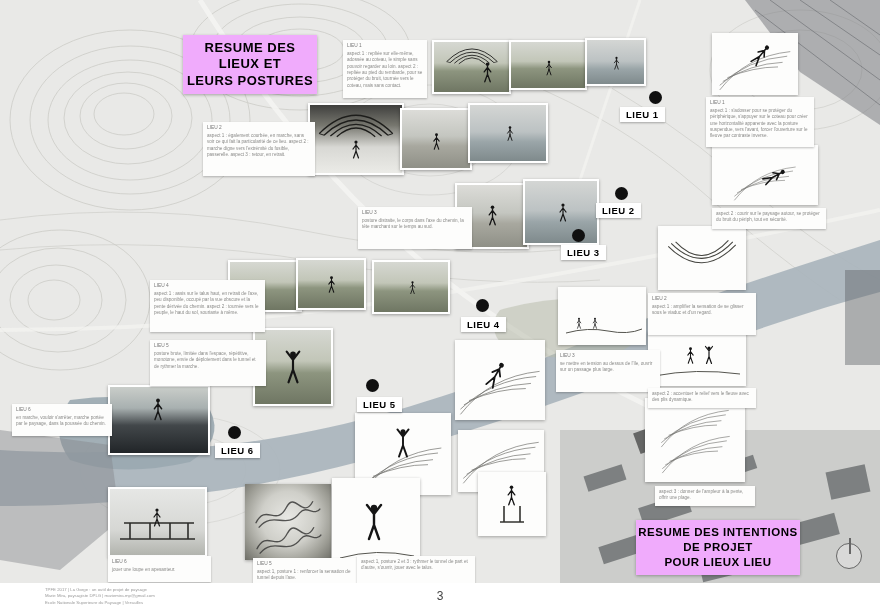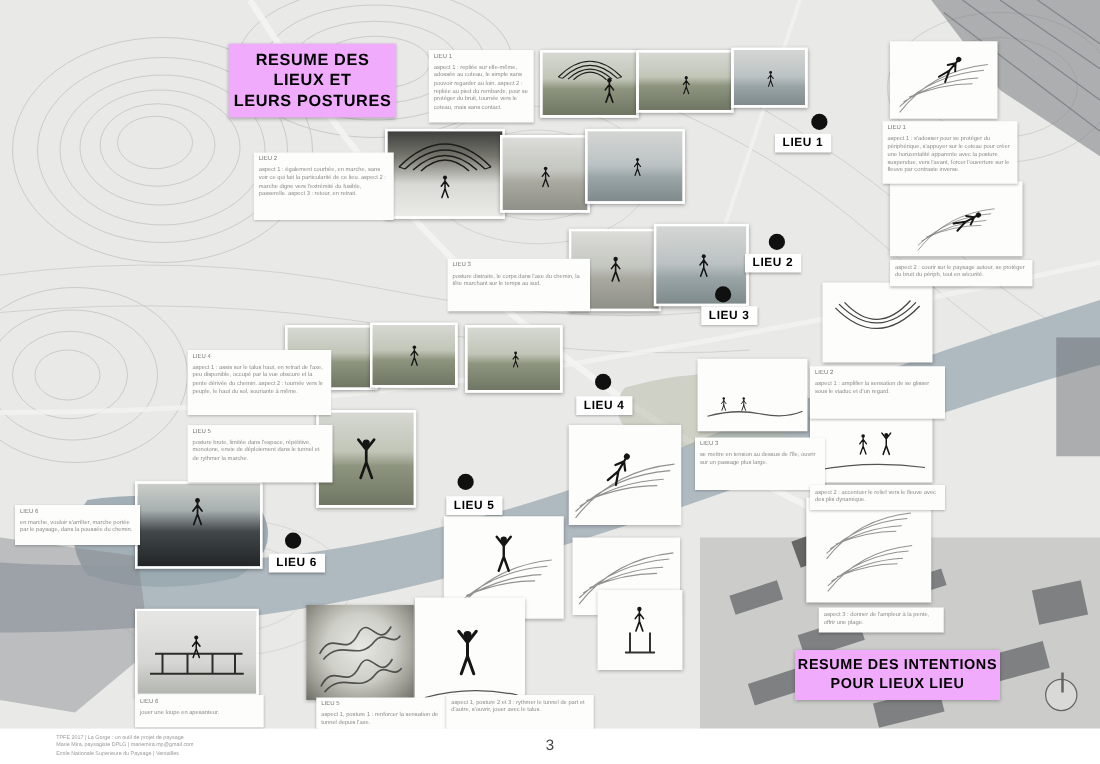--- a/index.html
+++ b/index.html
@@ -381,20 +381,21 @@
     <div class="marker-label" style="left:357px;top:397px">LIEU 5</div>
     <div class="marker-dot" style="left:228px;top:426px"></div>
     <div class="marker-label" style="left:215px;top:443px">LIEU 6</div>
 
     <div class="title-box" id="title-left">
       <div>RESUME DES LIEUX ET</div>
       <div>LEURS POSTURES</div>
     </div>
     <div class="title-box" id="title-right">
       <div>RESUME DES INTENTIONS</div>
+      <div>DE PROJET</div>
       <div>POUR LIEUX LIEU</div>
     </div>
 
     <div id="compass"></div>
   </div>
 
   <div id="footer">
     <div id="credits">
       <div>TPFE 2017 | La Gorge : un outil de projet de paysage</div>
       <div>Marie Mira, paysagiste DPLG | mariemira.mp@gmail.com</div>

